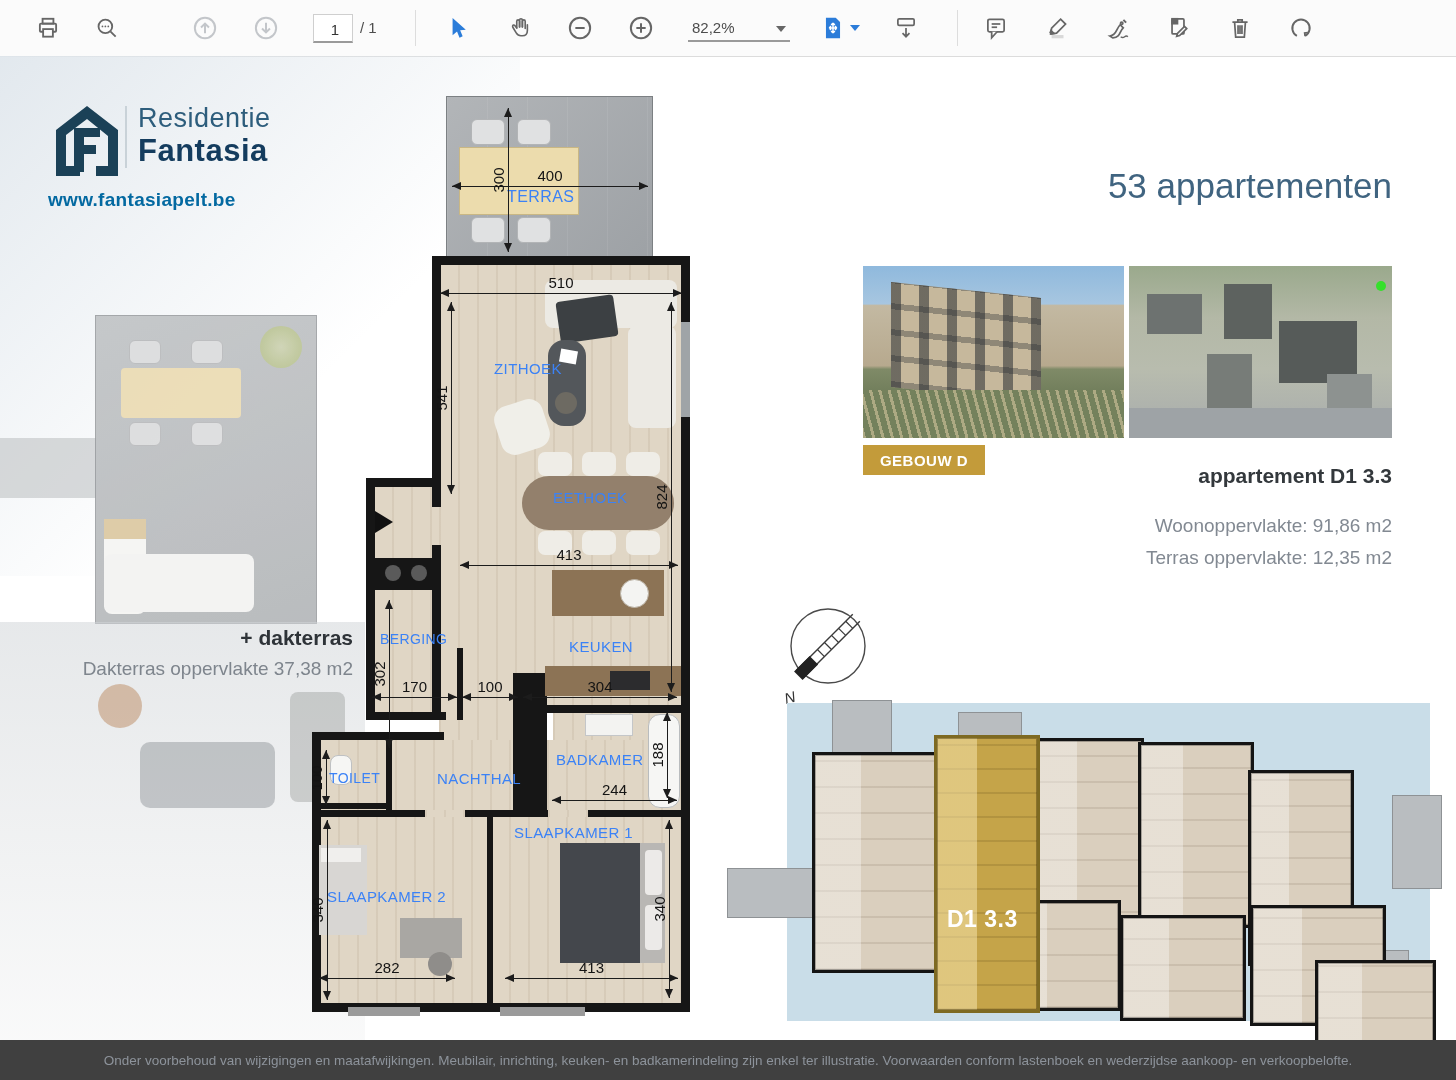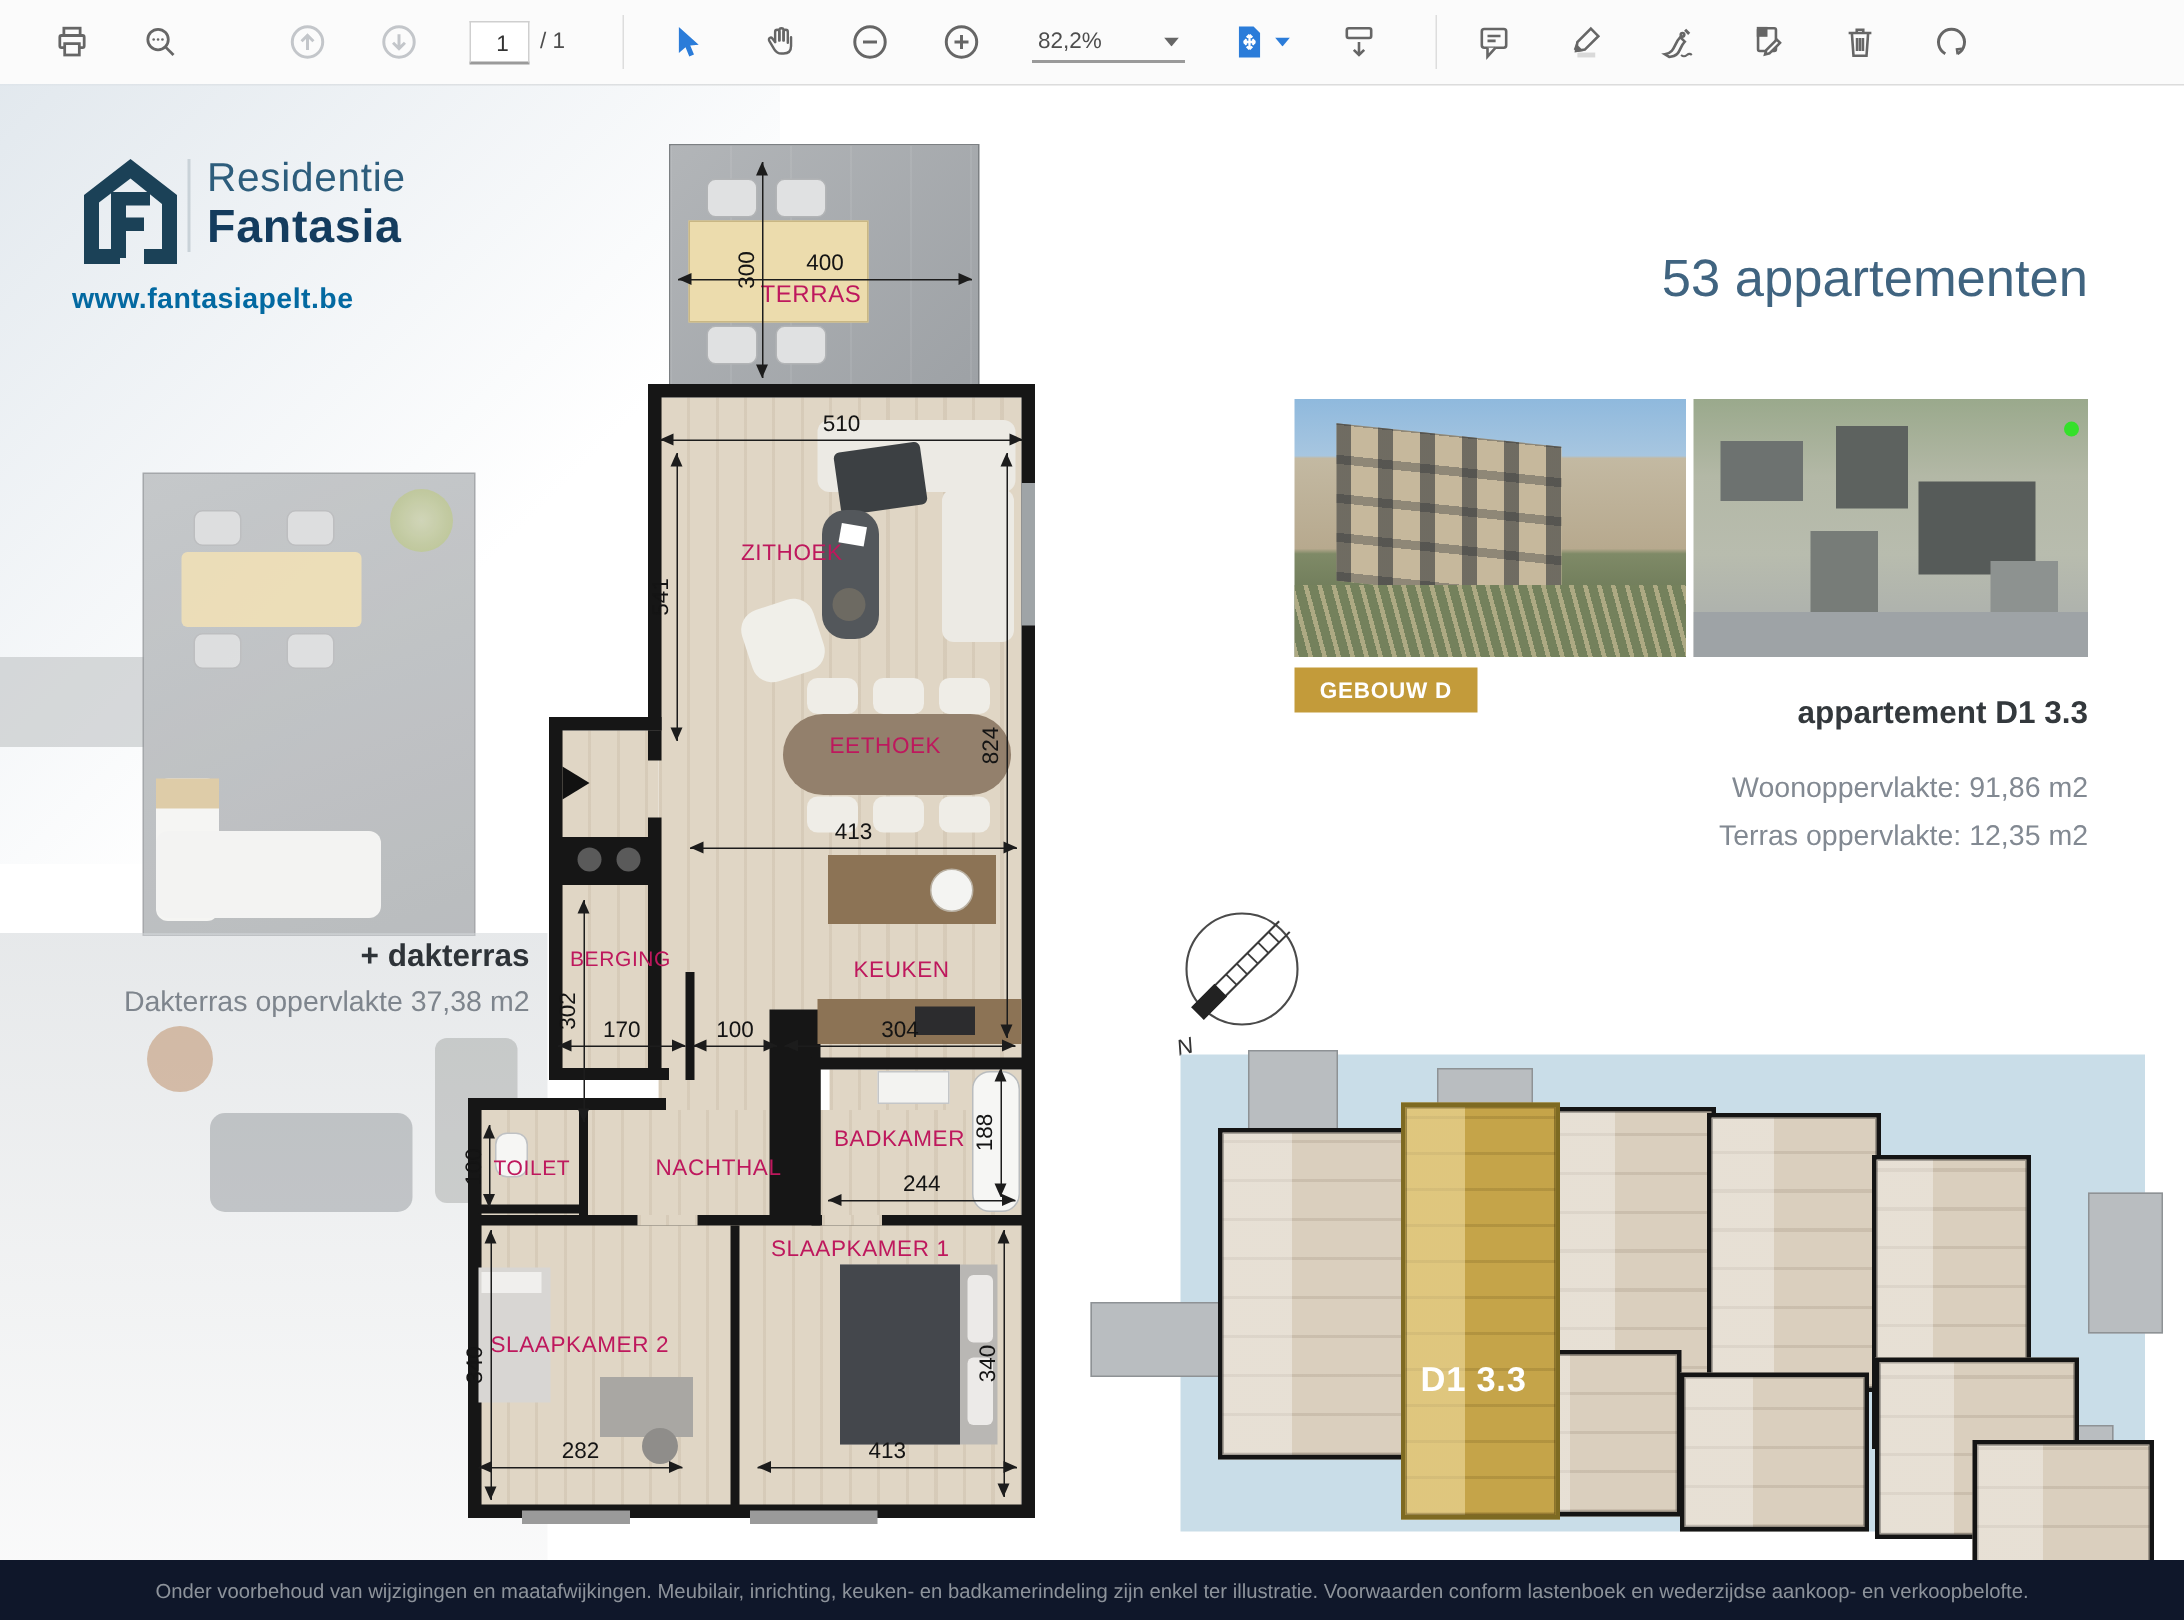--- a/index.html
+++ b/index.html
@@ -62,21 +62,21 @@
   .deco-photo .pot{position:absolute;left:290px;top:70px;width:55px;height:110px;border-radius:8px;background:rgba(120,124,118,.30);}
   
   .wall{background:#161616;}
   .floor{background:#e0d6c5;background-image:repeating-linear-gradient(90deg,rgba(130,105,75,.10) 0 2px,rgba(0,0,0,0) 2px 19px);}
   .terras-block{left:446px;top:96px;width:205px;height:166px;border:1px solid #7c8083;background:
       linear-gradient(0deg,rgba(255,255,255,.05) 0 1px,rgba(0,0,0,0) 1px 34px),
       repeating-linear-gradient(90deg,rgba(255,255,255,.07) 0 1px,rgba(0,0,0,0) 1px 40px),
       linear-gradient(135deg,#b2b5b8,#9da1a5);}
   .t-table{position:absolute;left:12px;top:50px;width:118px;height:66px;background:#ecdcad;border:1px solid #c9b784;}
   .t-chair{position:absolute;width:32px;height:24px;background:#e0e1e2;border:1px solid #b2b4b6;border-radius:6px;}
-  .room-label{font-size:15px;color:#be185d;letter-spacing:.4px;white-space:nowrap;}
+  .room-label{font-size:15px;color:#3b82f6;letter-spacing:.4px;white-space:nowrap;}
   .dim-h{border-top:1.5px solid #1c1c1c;height:0;}
   .dim-h:before,.dim-h:after{content:"";position:absolute;top:-5px;width:0;height:0;border-top:4px solid transparent;border-bottom:4px solid transparent;}
   .dim-h:before{left:0;border-right:9px solid #1c1c1c;}
   .dim-h:after{right:0;border-left:9px solid #1c1c1c;}
   .dim-h>span{position:absolute;left:50%;transform:translateX(-50%);bottom:3px;font-size:15px;color:#141414;background:transparent;}
   .dim-v{border-left:1.5px solid #1c1c1c;width:0;}
   .dim-v:before,.dim-v:after{content:"";position:absolute;left:-5px;width:0;height:0;border-left:4px solid transparent;border-right:4px solid transparent;}
   .dim-v:before{top:0;border-bottom:9px solid #1c1c1c;}
   .dim-v:after{bottom:0;border-top:9px solid #1c1c1c;}
   .dim-v>span{position:absolute;top:50%;left:-11px;transform:translate(-50%,-50%) rotate(-90deg);font-size:15px;color:#141414;}
@@ -86,21 +86,21 @@
   .compass{left:778px;top:598px;}
   
   .ov-panel{left:787px;top:703px;width:643px;height:318px;background:#c9dde8;}
   .unit{position:absolute;background:#dacfbe;border:3px solid #141414;box-shadow:inset 0 0 0 1px rgba(20,20,20,.30);
         background-image:linear-gradient(90deg,rgba(255,255,255,.35) 0 38%,rgba(0,0,0,0) 38%),repeating-linear-gradient(0deg,rgba(90,70,50,.12) 0 2px,rgba(0,0,0,0) 2px 26px);}
   .unit-gray{position:absolute;background:#b9bdc0;border:1px solid #8e9295;}
   .unit-gold{position:absolute;background:#c5a449;border:3px solid #7e6a22;box-shadow:inset 0 0 0 1px rgba(70,55,10,.45);
         background-image:linear-gradient(90deg,rgba(255,240,190,.45) 0 40%,rgba(0,0,0,0) 40%),repeating-linear-gradient(0deg,rgba(90,70,20,.18) 0 2px,rgba(0,0,0,0) 2px 24px);}
   .ov-label{position:absolute;left:10px;top:168px;color:#ffffff;font-size:23px;font-weight:bold;letter-spacing:.5px;}
   
-  .disclaimer{left:0;top:1040px;width:1456px;height:40px;background:#0f172a;display:flex;align-items:center;justify-content:center;}
+  .disclaimer{left:0;top:1040px;width:1456px;height:40px;background:#404040;display:flex;align-items:center;justify-content:center;}
   .disclaimer span{font-size:13.5px;color:#8d939b;}
 </style>
 </head>
 <body>
 
 <div class="abs toolbar">
   <div class="tbtn" style="left:33px">
     <span>
         <svg width="26" height="26" viewBox="0 0 24 24" fill="none" stroke="#666" stroke-width="1.7">
           <rect x="7" y="3.5" width="10" height="4.5"></rect>

